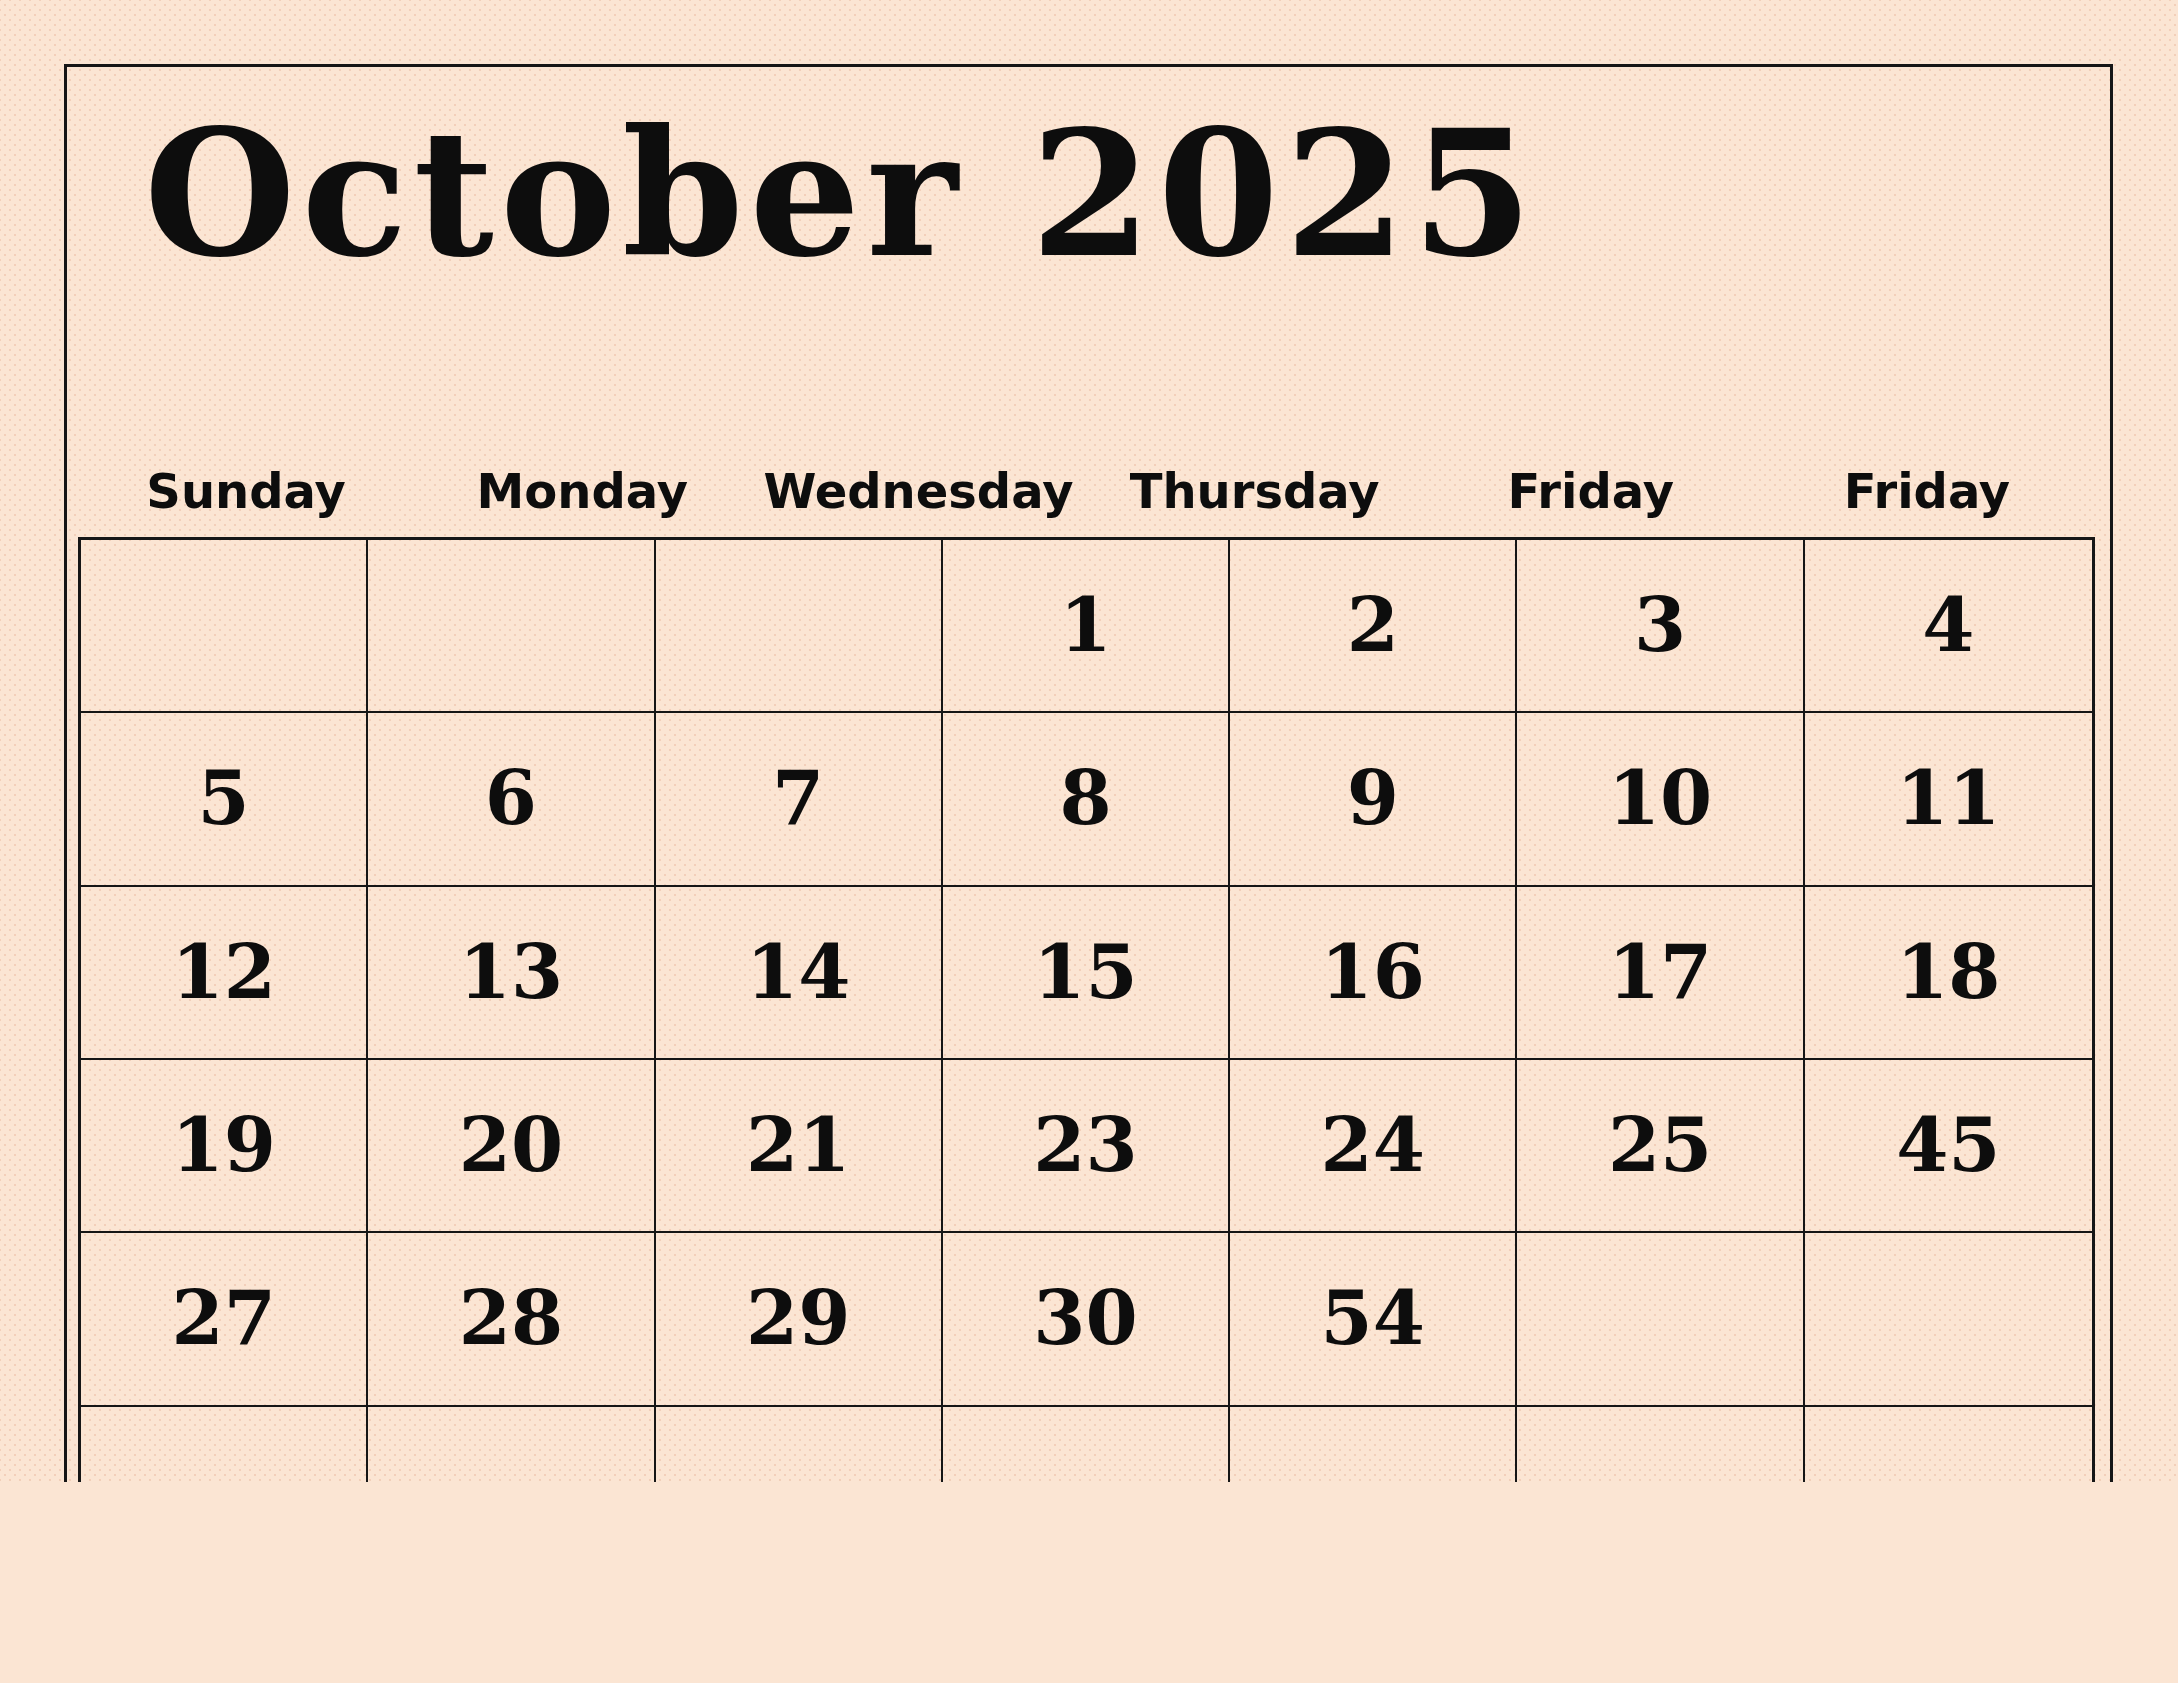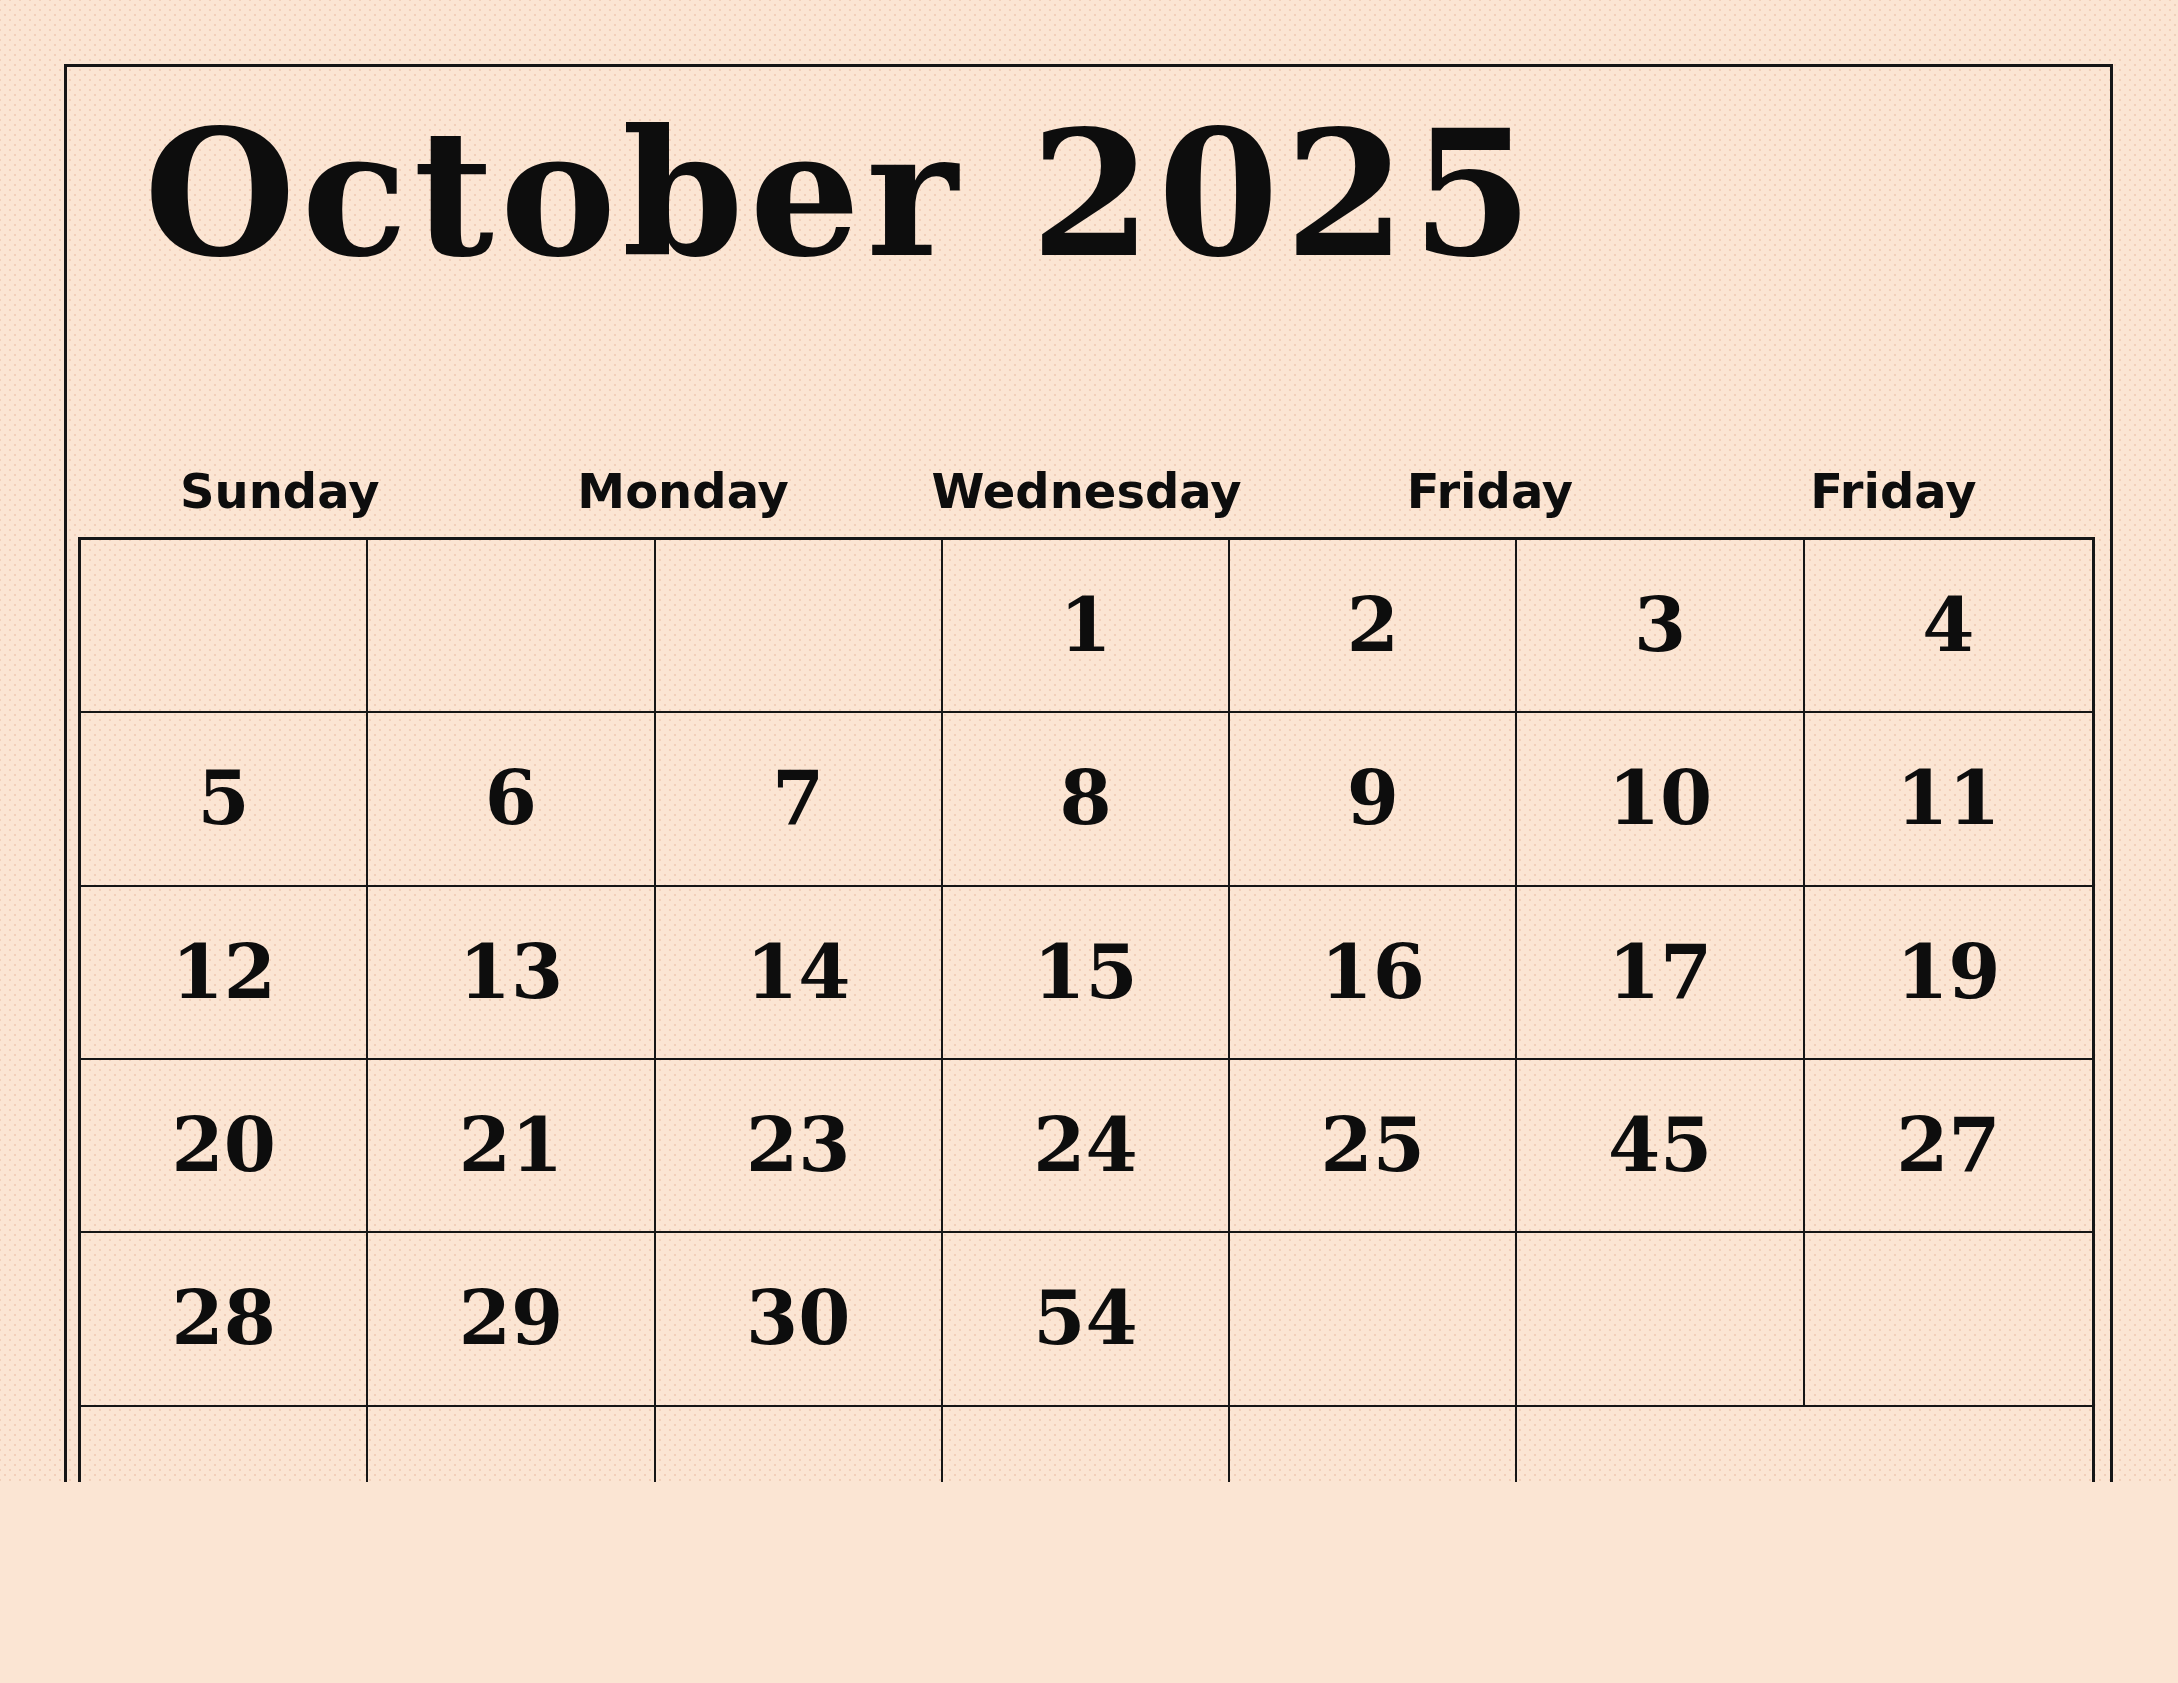--- a/index.html
+++ b/index.html
@@ -97,20 +97,21 @@
 
 <div class="page">
   <div class="frame">
 
     <h1 class="title">October 2025</h1>
 
     <div class="weekdays">
       <div class="weekday">Sunday</div>
       <div class="weekday">Monday</div>
       <div class="weekday">Wednesday</div>
+      <div class="weekday">Thursday</div>
       <div class="weekday">Friday</div>
       <div class="weekday">Friday</div>
     </div>
 
     <div class="grid">
       <div class="cell">
           <span class="daynum"></span>
         </div>
       <div class="cell">
           <span class="daynum"></span>
@@ -164,20 +165,23 @@
         </div>
       <div class="cell">
           <span class="daynum">15</span>
         </div>
       <div class="cell">
           <span class="daynum">16</span>
         </div>
       <div class="cell">
           <span class="daynum">17</span>
         </div>
+      <div class="cell">
+          <span class="daynum">18</span>
+        </div>
 
       <div class="cell">
           <span class="daynum">19</span>
         </div>
       <div class="cell">
           <span class="daynum">20</span>
         </div>
       <div class="cell">
           <span class="daynum">21</span>
         </div>

